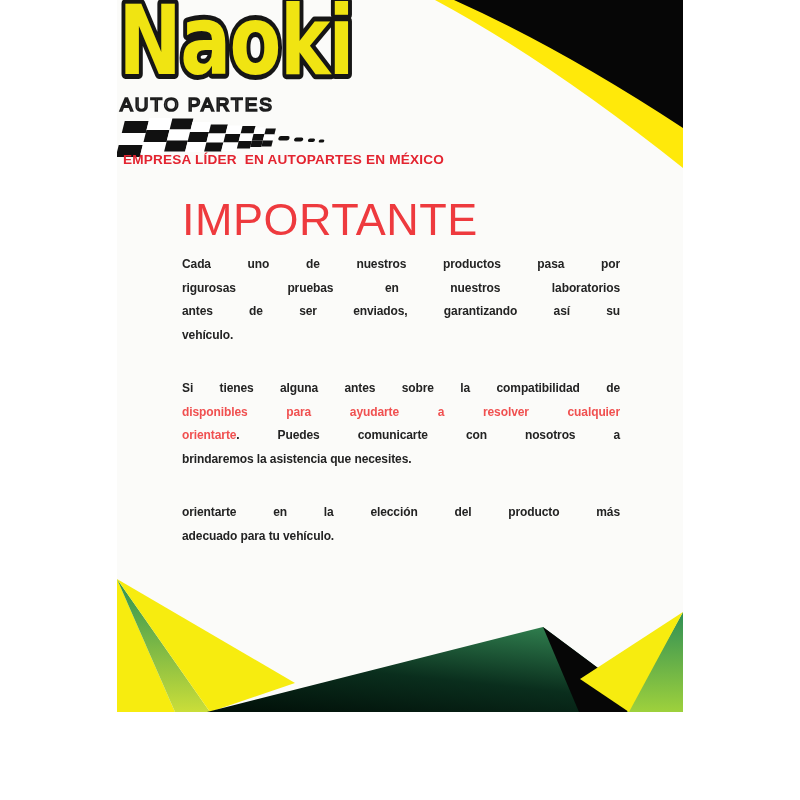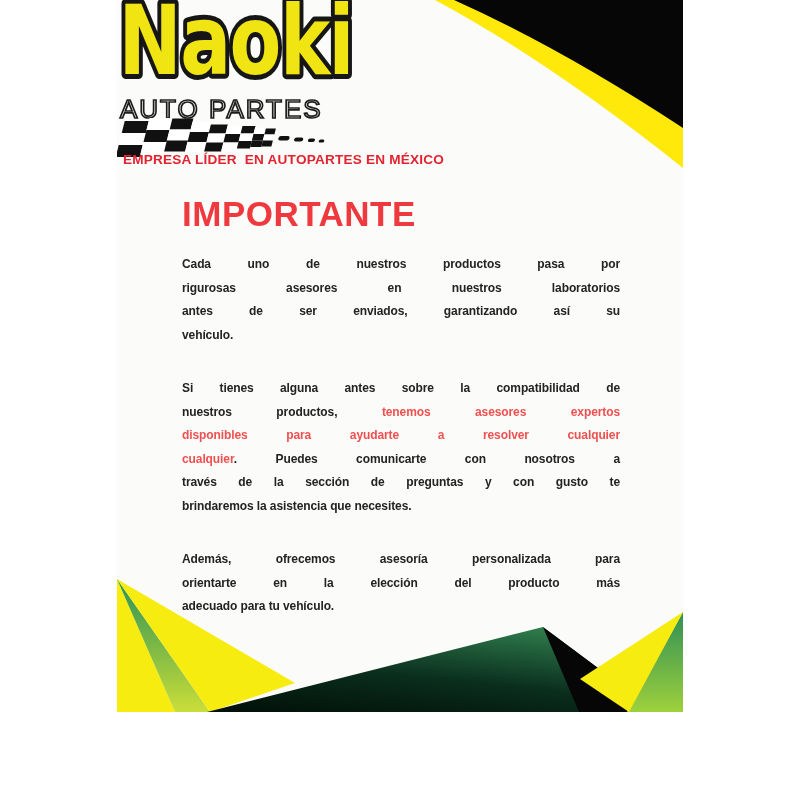--- a/index.html
+++ b/index.html
@@ -4,28 +4,28 @@
 <style>
   html,body{margin:0;padding:0;}
   body{width:800px;height:800px;background:#ffffff;position:relative;overflow:hidden;
        font-family:"Liberation Sans", sans-serif;}
   .card{position:absolute;left:117px;top:0;width:566px;height:712px;background:#fbfbf9;overflow:hidden;}
 
   
   .logo-svg{position:absolute;left:0px;top:-4px;overflow:visible;}
   .logo-svg text{font-family:"DejaVu Sans","Liberation Sans",sans-serif;font-weight:bold;
                  letter-spacing:-2px;paint-order:stroke fill;stroke-linejoin:round;stroke-linecap:round;}
-  .autopartes{position:absolute;left:3px;top:94px;font-size:26px;letter-spacing:2px;
+  .autopartes{position:absolute;left:3px;top:94px;font-size:19px;letter-spacing:2px;
               color:transparent;-webkit-text-stroke:1.7px #1c1c1c;white-space:pre;}
   .flag-svg{position:absolute;left:0px;top:112px;}
   .tagline{position:absolute;left:6px;top:152px;font-size:13.6px;font-weight:bold;
            letter-spacing:0.2px;color:var(--tagline_red,#e32430);white-space:pre;}
 
   
-  .heading{position:absolute;left:65px;top:194px;margin:0;font-size:35px;font-weight:bold;
+  .heading{position:absolute;left:65px;top:194px;margin:0;font-size:45px;font-weight:normal;
            letter-spacing:0.5px;color:var(--heading_red,#ee3a3e);}
   .paras{position:absolute;left:65px;top:253px;width:438px;}
   .para{margin:0 0 30px 0;color:var(--text_black,#232323);font-size:12px;font-weight:bold;}
   .pline{line-height:23.5px;text-align:justify;text-align-last:justify;letter-spacing:-0.1px;}
   .pline.last{text-align-last:left;}
   .red{color:var(--inline_red,#f05050);}
 
   
   .corner-svg{position:absolute;top:0;right:0;}
   .bottom-svg{position:absolute;bottom:0;left:0;}
@@ -91,34 +91,31 @@
       <rect x="199" y="27.5" width="5.5" height="3" rx="1.5" fill="#111"></rect>
     </g>
   </svg>
 
   <div class="tagline">EMPRESA LÍDER  EN AUTOPARTES EN MÉXICO</div>
 
   <h1 class="heading">IMPORTANTE</h1>
   <div class="paras">
       <div class="para">
         <div class="pline"><span>Cada uno de nuestros productos pasa por</span></div>
-        <div class="pline"><span>rigurosas asesores en nuestros laboratorios</span></div>
+        <div class="pline"><span>rigurosas pruebas en nuestros laboratorios</span></div>
         <div class="pline"><span>antes de ser enviados, garantizando así su</span></div>
         <div class="pline last"><span>vehículo.</span></div>
       </div>
       <div class="para">
         <div class="pline"><span>Si tienes alguna antes sobre la compatibilidad de</span></div>
-        <div class="pline"><span>nuestros productos, </span><span class="red">tenemos asesores expertos</span></div>
         <div class="pline"><span class="red">disponibles para ayudarte a resolver cualquier</span></div>
-        <div class="pline"><span class="red">cualquier</span><span>. Puedes comunicarte con nosotros a</span></div>
-        <div class="pline"><span>través de la sección de preguntas y con gusto te</span></div>
+        <div class="pline"><span class="red">orientarte</span><span>. Puedes comunicarte con nosotros a</span></div>
         <div class="pline last"><span>brindaremos la asistencia que necesites.</span></div>
       </div>
       <div class="para">
-        <div class="pline"><span>Además, ofrecemos asesoría personalizada para</span></div>
         <div class="pline"><span>orientarte en la elección del producto más</span></div>
         <div class="pline last"><span>adecuado para tu vehículo.</span></div>
       </div>
     </div>
 
   <svg class="bottom-svg" width="566" height="150" viewBox="0 0 566 150" aria-hidden="true">
     <defs>
       <linearGradient id="gL" x1="0" y1="0" x2="0" y2="1">
         <stop offset="0" style="stop-color:var(--green_dark,#2c9153)"></stop>
         <stop offset="1" style="stop-color:var(--green_lime,#cade39)"></stop>

